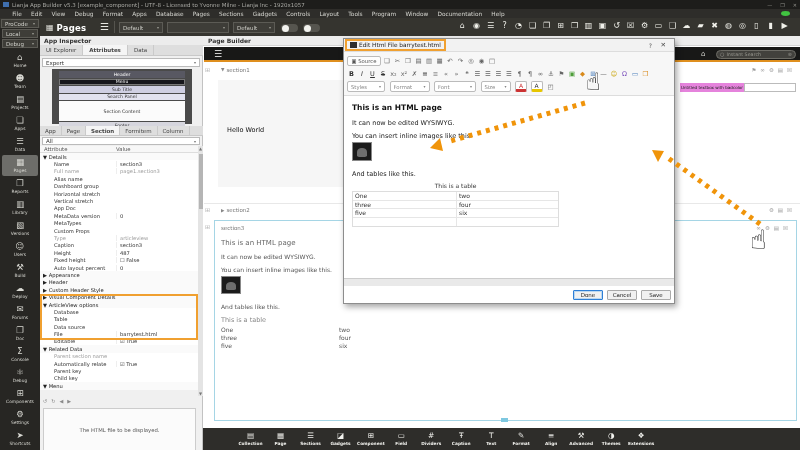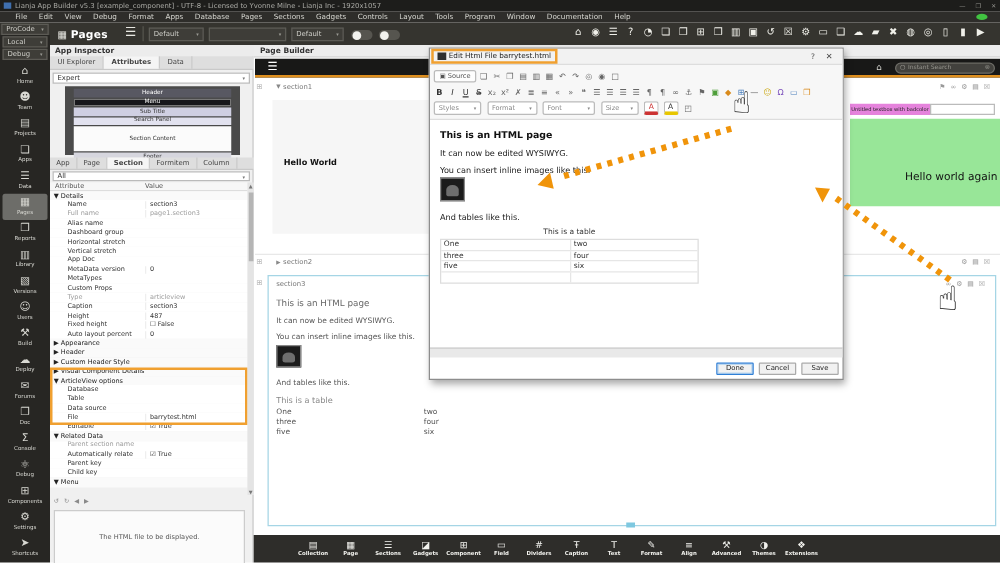--- a/index.html
+++ b/index.html
@@ -88,21 +88,21 @@
   #searchbox .ph{font-size:4.8px;color:#97968f;flex:1}
   #searchbox .clr{font-size:5px;color:#8a8983}
   .secheadrow{position:absolute;left:1px;width:596px;height:13px;display:flex;align-items:center}
   .gutico{position:absolute;left:2px;font-size:6px;color:#b5b5b5}
   .secarrow{font-size:4.5px;color:#888;margin-right:2px}
   .seclabel{font-size:5.5px;color:#777}
   .secicons{margin-left:auto;display:flex;gap:4px;padding-right:8px}
   .secicons span{font-size:5.5px;color:#9a9a9a}
   #sec1head{top:27px}
   #graybox{left:15px;top:44px;width:130px;height:107px;background:#f6f6f6}
-  #helloworld{left:24px;top:90px;font-size:6.5px;font-weight:bold;color:#111}
+  #helloworld{left:24px;top:90px;font-size:6.5px;font-weight:normal;color:#111}
   #pinklabel{left:477px;top:47px;width:64px;height:9px;background:#e583dc;display:flex;align-items:center;justify-content:center}
   #pinklabel span{font-size:4.1px;color:#222;white-space:nowrap}
   #pinkinput{left:541px;top:47px;width:52px;height:9px;background:#fff;border:1px solid #bbb}
   #greenbox{left:477px;top:59px;width:120px;height:70px;background:#98e698}
   #greenbox span{position:absolute;left:44px;top:42px;font-size:8.5px;color:#111}
   #sec2head{top:167px;border-top:1px solid #e8e8e8}
   #sec3wrap{left:11px;top:184px;width:583px;height:201px;border:1px solid #a5d5e5;background:#fff}
   #sec3head{position:absolute;left:0;top:0;width:581px;height:13px;display:flex;align-items:center;padding-left:6px}
   .s3txt{position:absolute;white-space:nowrap}
   #s3-heading{left:6px;top:18px;font-size:7px;color:#666}
@@ -549,23 +549,20 @@
         <span>▤</span>
         <span>☒</span>
       </span>
   </div>
   <div class="abs" id="graybox"></div>
   <div class="abs" id="helloworld">Hello World</div>
   <div class="abs" id="pinklabel">
     <span>Untitled textbox with badcolor</span>
   </div>
   <div class="abs" id="pinkinput"></div>
-  <div class="abs" id="greenbox">
-    <span>Hello world again</span>
-  </div>
 
   <span class="gutico" style="top:170px">⊞</span>
   <div class="secheadrow" id="sec2head" style="padding-left:17px">
     <span class="secarrow">▶</span>
     <span class="seclabel">section2</span>
     <span class="secicons">
         <span>⚙</span>
         <span>▤</span>
         <span>☒</span>
       </span>

